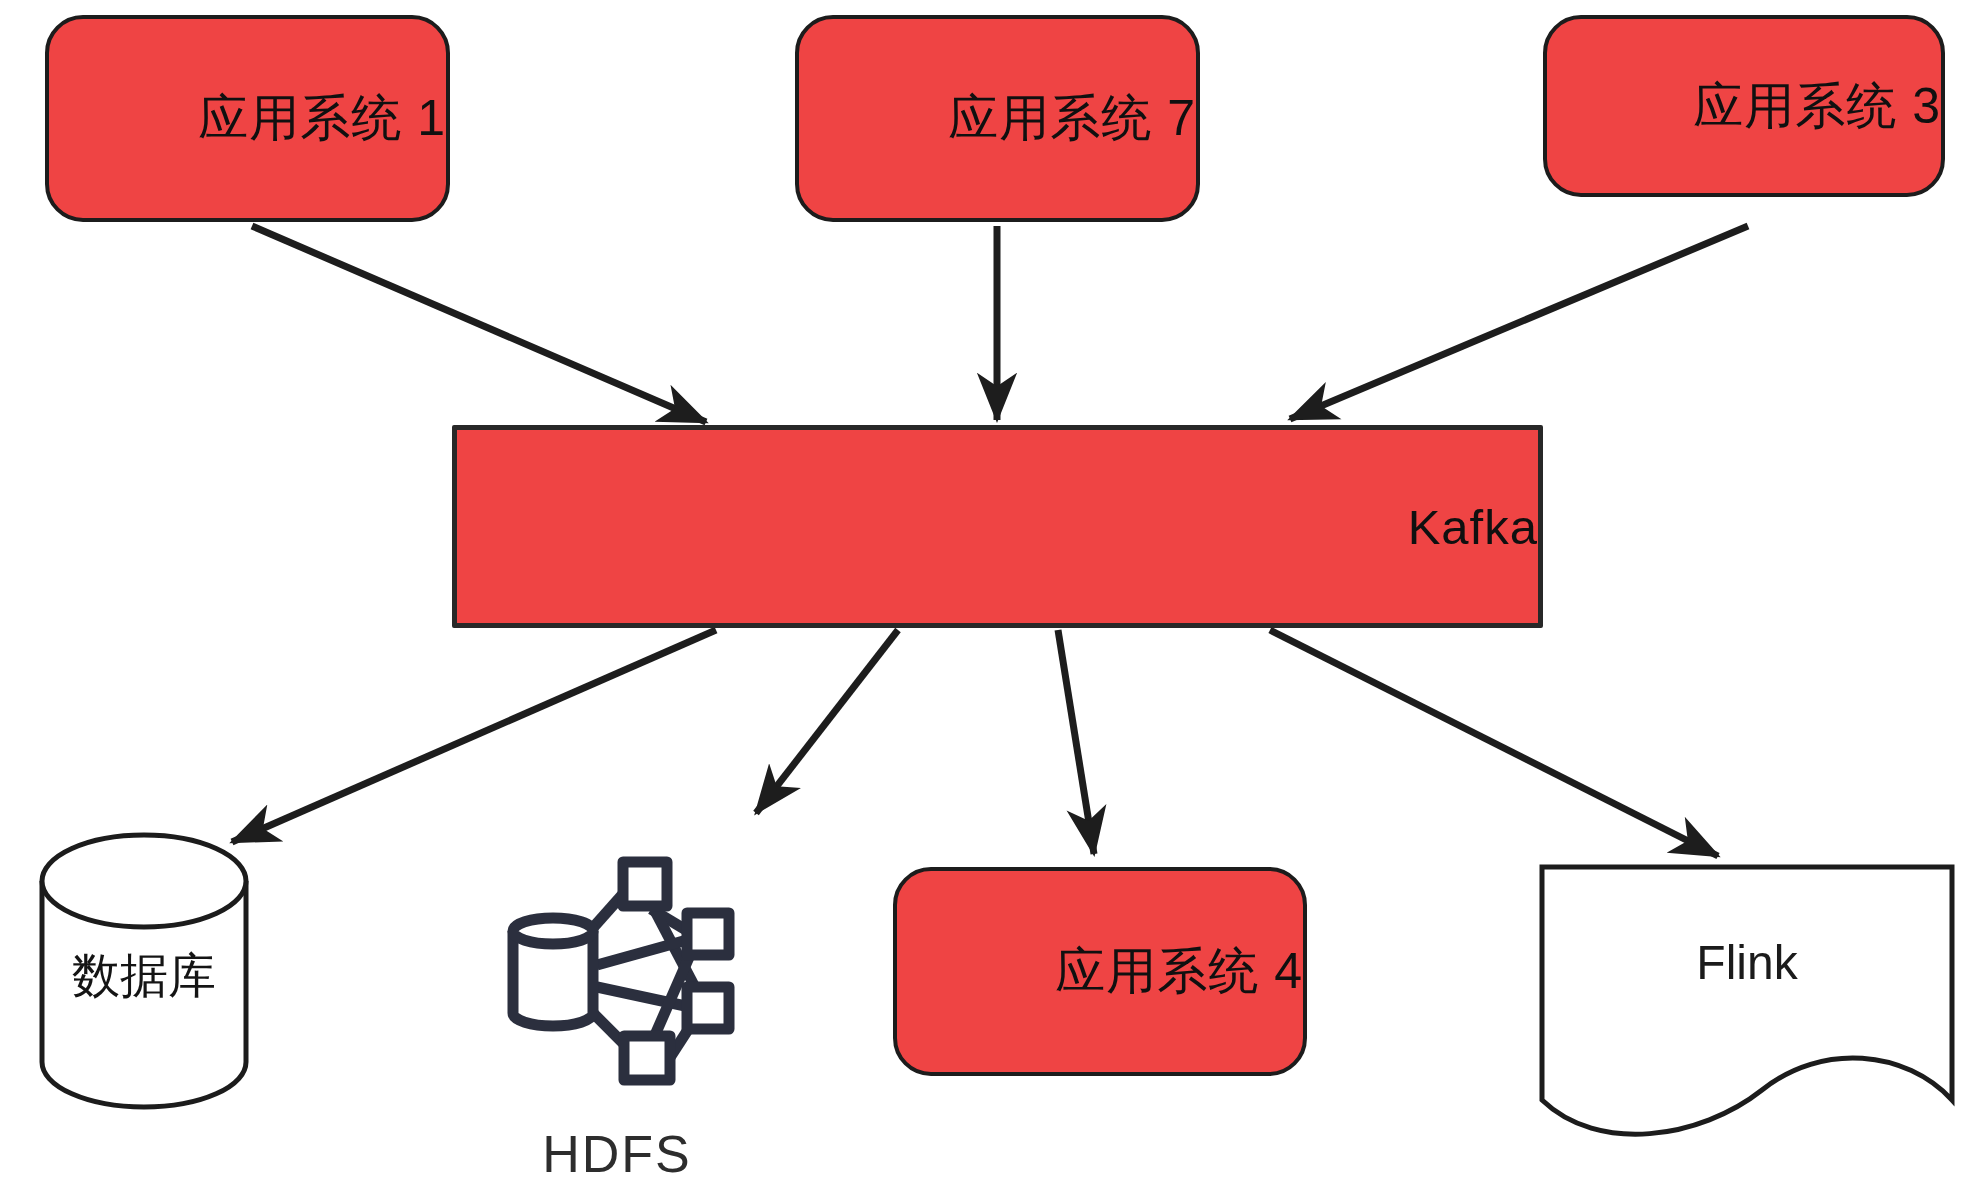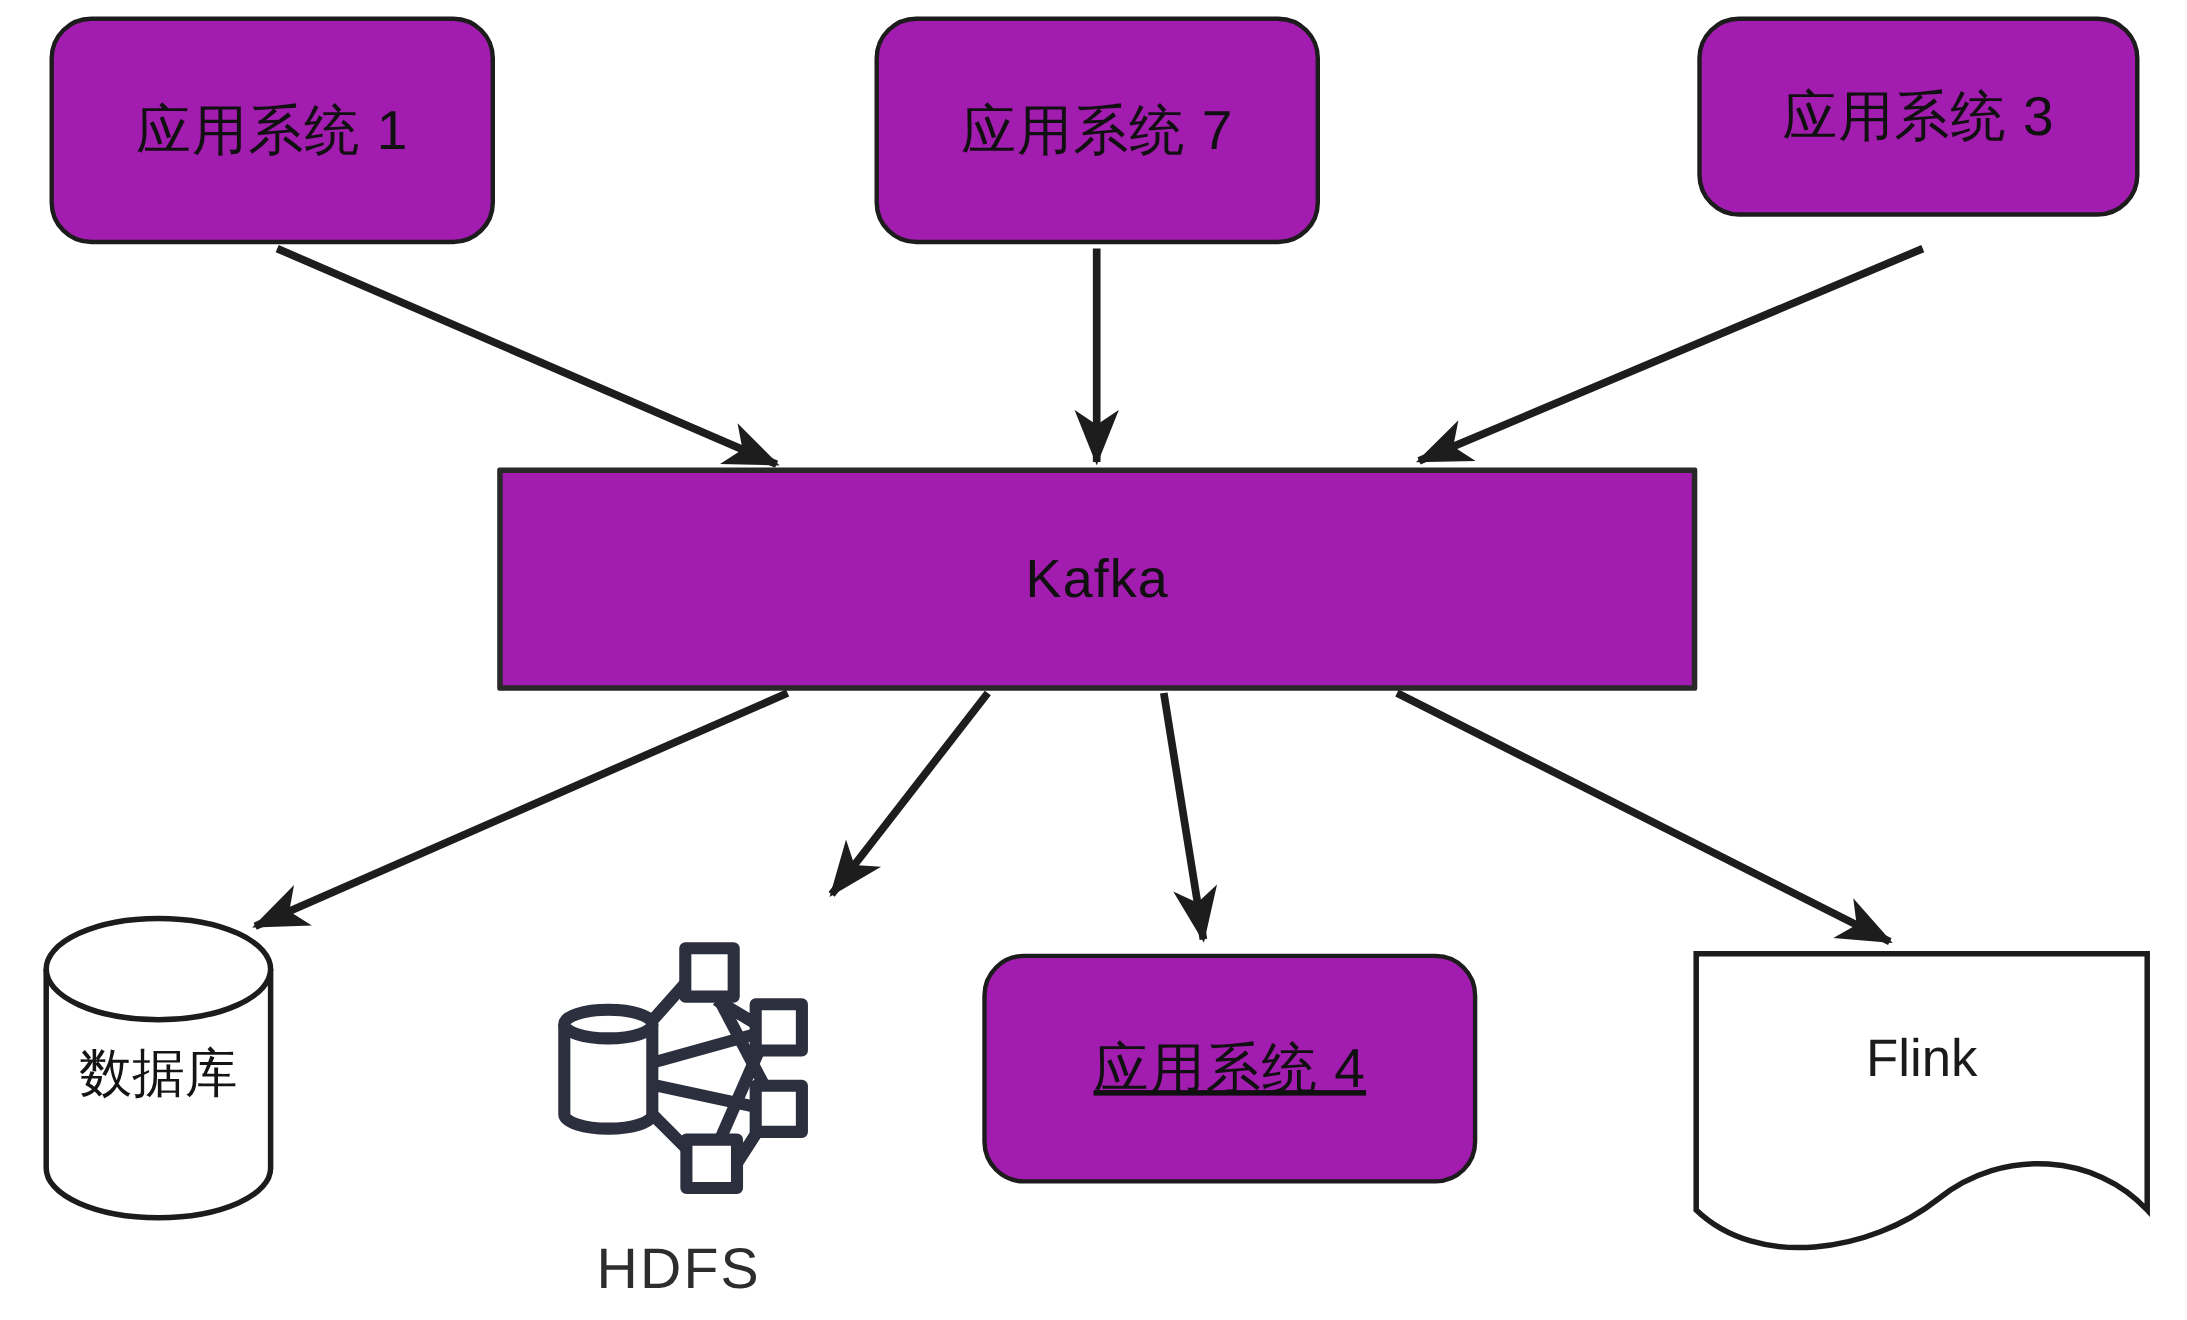--- a/index.html
+++ b/index.html
@@ -7,22 +7,22 @@
     position:relative;
     width:1988px;height:1200px;
     background:#ffffff;
     font-family:"Liberation Sans","DejaVu Sans",sans-serif;
     overflow:hidden;
   }
   .layer{position:absolute;left:0;top:0;}
   .node{
     position:absolute;
     box-sizing:border-box;
-    display:flex;align-items:center;justify-content:center;
-    background:#a21caf;
+    display:flex;align-items:center;justify-content:flex-end;
+    background:#ef4444;
     color:#101010;
     font-size:50px;
     letter-spacing:1px;
     z-index:2;
   }
   .rounded{
     border:4px solid #1c1c1c;
     border-radius:38px;
   }
   .kafka{
@@ -102,21 +102,21 @@
   </div>
 
   <div class="node rounded" style="left:1543px;top:15px;width:402px;height:182px;">
     <span>应用系统 3</span>
   </div>
 
   <div class="node kafka" style="left:452px;top:425px;width:1091px;height:203px;">
     <span>Kafka</span>
   </div>
 
-  <div class="node rounded" style="left:893px;top:867px;width:450px;height:209px;text-decoration:underline;">
+  <div class="node rounded" style="left:893px;top:867px;width:414px;height:209px;">
     <span>应用系统 4</span>
   </div>
 
   <div class="shape-label db-label" style="left:44px;top:946px;width:200px;height:60px;">数据库</div>
 
   <div class="shape-label flink-label" style="left:1597px;top:930px;width:300px;height:64px;">Flink</div>
 
   <div class="shape-label hdfs-label" style="left:467px;top:1122px;width:300px;height:64px;">HDFS</div>
 
 </div>

